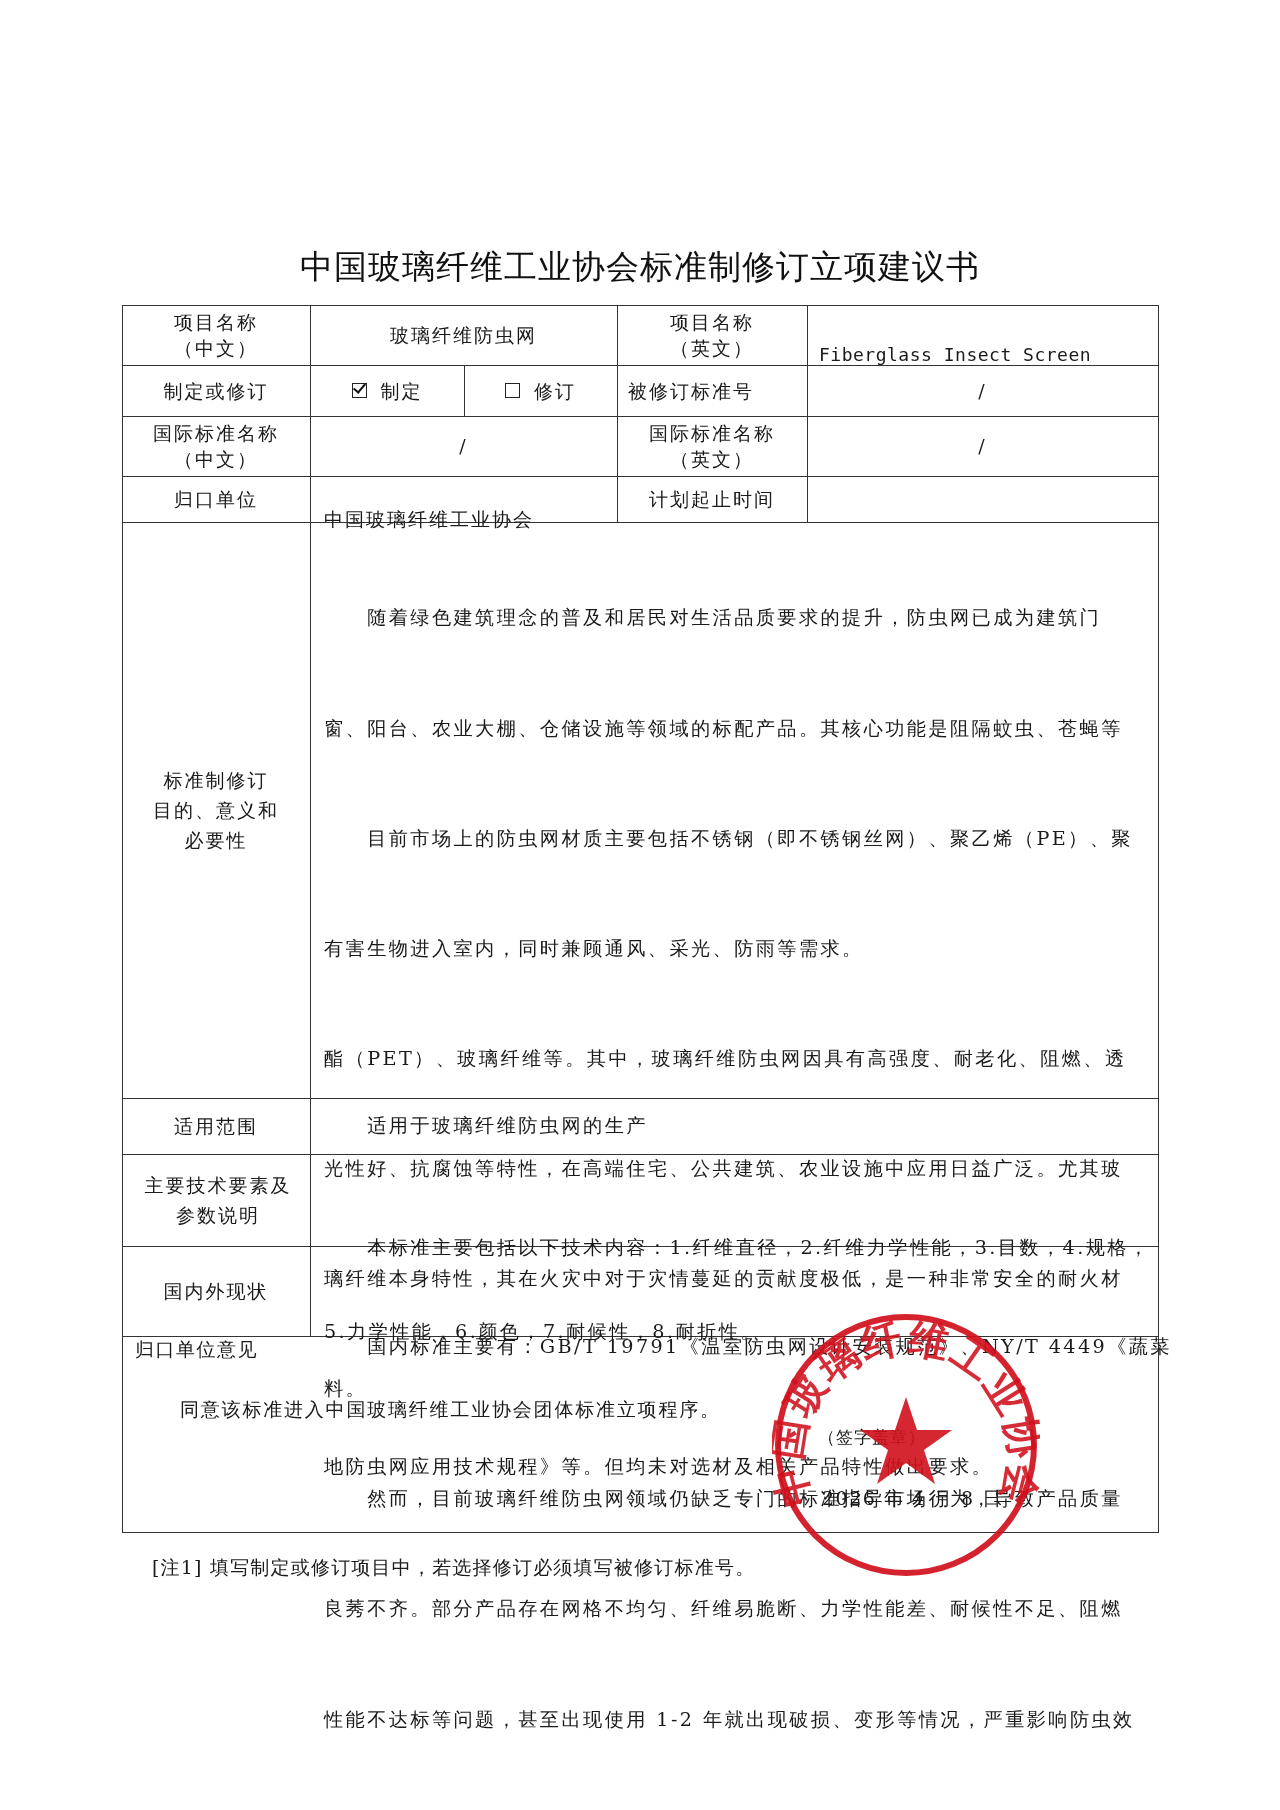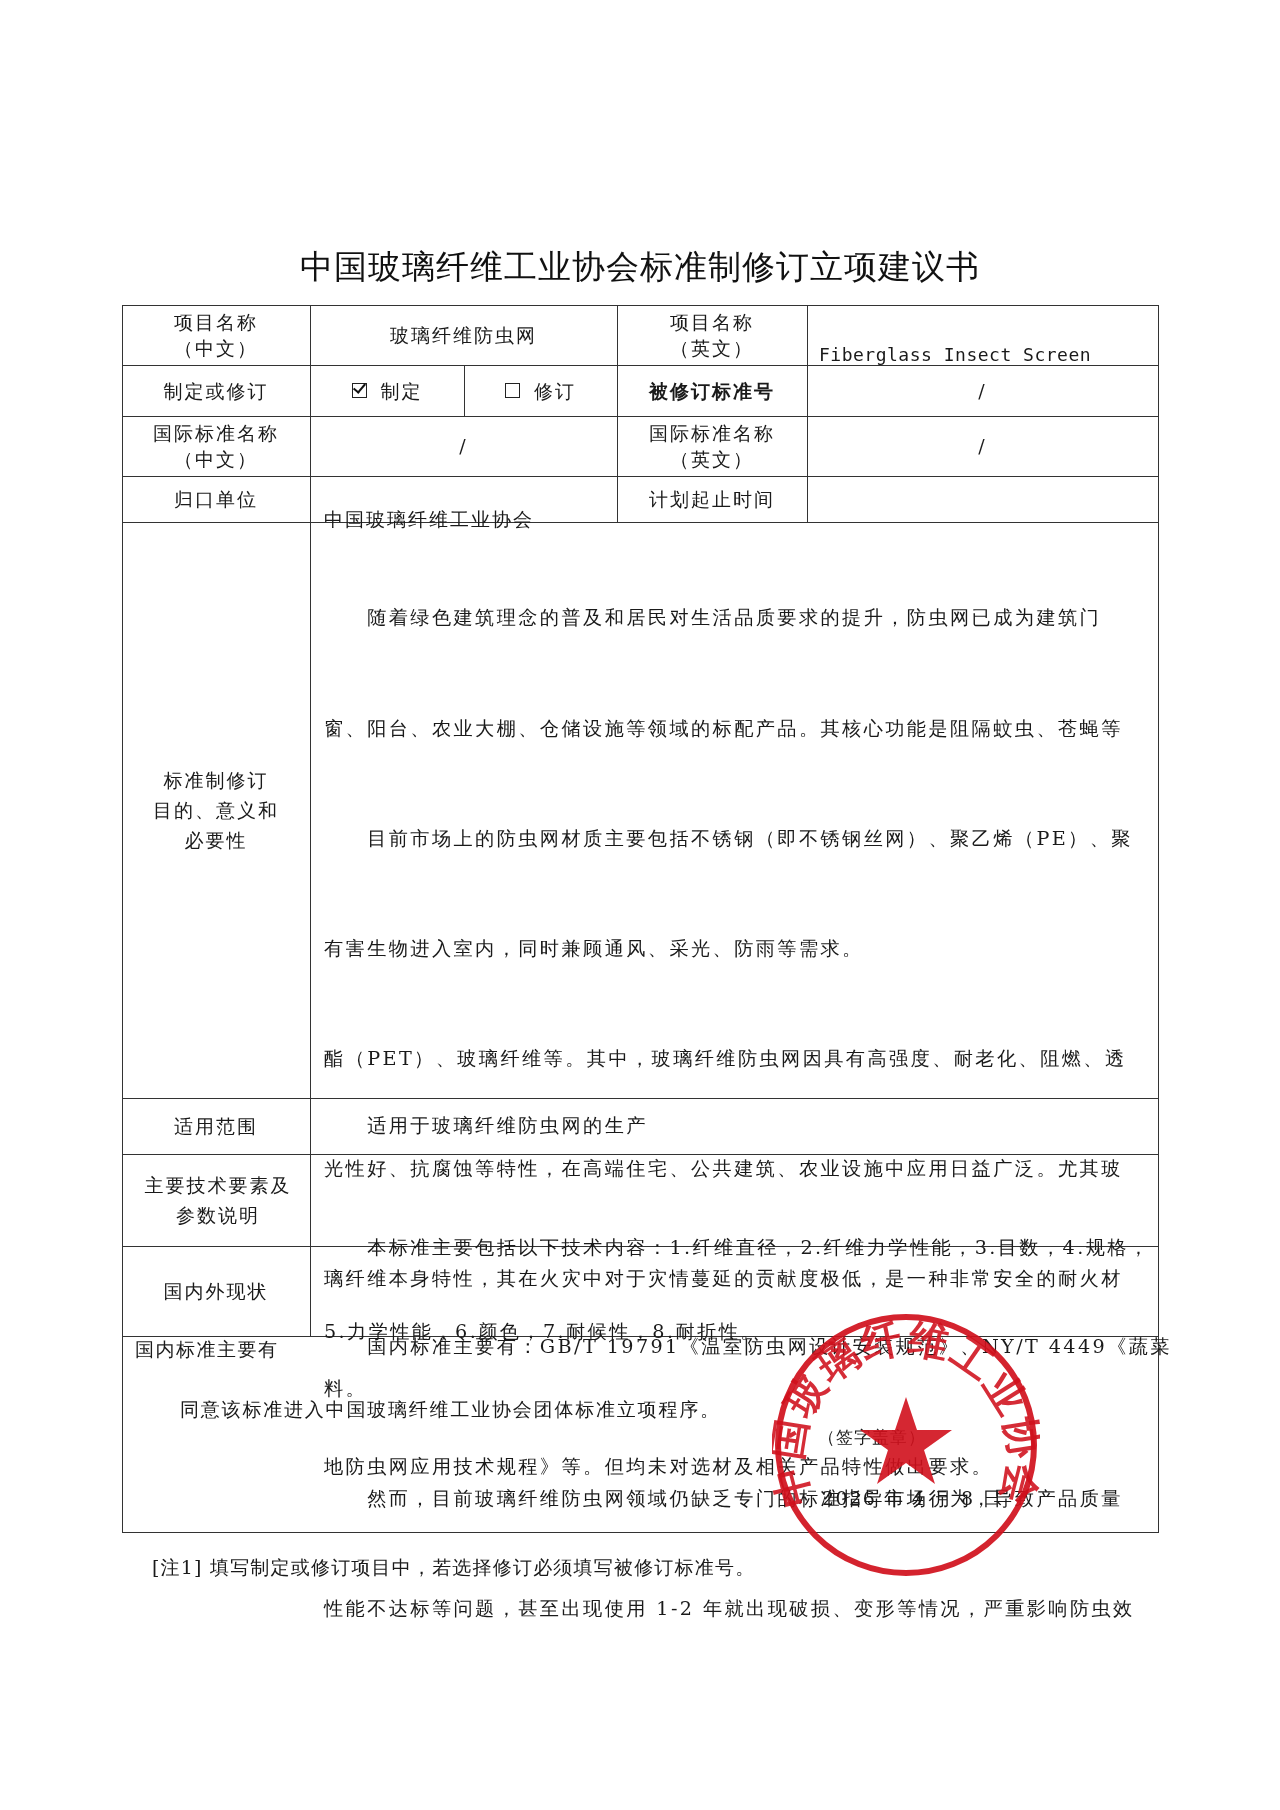--- a/index.html
+++ b/index.html
@@ -61,21 +61,21 @@
 
 <div class="cell" style="left:122px;top:365px;width:188px;height:51px;">制定或修订</div>
 <div class="cell" style="left:310px;top:365px;width:154px;height:51px;">
   <span class="check on"></span>
   <span>制定</span>
 </div>
 <div class="cell" style="left:464px;top:365px;width:153px;height:51px;">
   <span class="check"></span>
   <span>修订</span>
 </div>
-<div class="cell" style="left:617px;top:365px;width:190px;height:51px;font-weight:bold;">被修订标准号</div>
+<div class="cell" style="left:596px;top:365px;width:190px;height:51px;">被修订标准号</div>
 <div class="cell" style="left:807px;top:365px;width:351px;height:51px;">/</div>
 
 <div class="cell" style="left:122px;top:416px;width:188px;height:60px;flex-direction:column;">
   <span>国际标准名称</span>
   <span>（中文）</span>
 </div>
 <div class="cell" style="left:310px;top:416px;width:307px;height:60px;">/</div>
 <div class="cell" style="left:617px;top:416px;width:190px;height:60px;flex-direction:column;">
   <span>国际标准名称</span>
   <span>（英文）</span>
@@ -95,20 +95,21 @@
 <div class="para" style="left:324px;top:527px;">
   <div>　　随着绿色建筑理念的普及和居民对生活品质要求的提升，防虫网已成为建筑门</div>
   <div>窗、阳台、农业大棚、仓储设施等领域的标配产品。其核心功能是阻隔蚊虫、苍蝇等</div>
   <div>　　目前市场上的防虫网材质主要包括不锈钢（即不锈钢丝网）、聚乙烯（PE）、聚</div>
   <div>有害生物进入室内，同时兼顾通风、采光、防雨等需求。</div>
   <div>酯（PET）、玻璃纤维等。其中，玻璃纤维防虫网因具有高强度、耐老化、阻燃、透</div>
   <div>光性好、抗腐蚀等特性，在高端住宅、公共建筑、农业设施中应用日益广泛。尤其玻</div>
   <div>璃纤维本身特性，其在火灾中对于灾情蔓延的贡献度极低，是一种非常安全的耐火材</div>
   <div>料。</div>
   <div>　　然而，目前玻璃纤维防虫网领域仍缺乏专门的标准指导市场行为，导致产品质量</div>
+  <div>良莠不齐。部分产品存在网格不均匀、纤维易脆断、力学性能差、耐候性不足、阻燃</div>
   <div>性能不达标等问题，甚至出现使用 1-2 年就出现破损、变形等情况，严重影响防虫效</div>
   
   
   
   
   
 </div>
 
 <div class="cell" style="left:122px;top:1098px;width:188px;height:56px;">适用范围</div>
 <div class="para" style="left:324px;top:1108px;">　　适用于玻璃纤维防虫网的生产</div>
@@ -121,21 +122,21 @@
   <div>　　本标准主要包括以下技术内容：1.纤维直径，2.纤维力学性能，3.目数，4.规格，</div>
   <div>5.力学性能，6.颜色，7.耐候性，8.耐折性。</div>
 </div>
 
 <div class="cell" style="left:122px;top:1246px;width:188px;height:90px;">国内外现状</div>
 <div class="para" style="left:324px;top:1247px;line-height:40px;">
   <div>　　国内标准主要有：GB/T 19791《温室防虫网设计安装规范》、NY/T 4449《蔬菜</div>
   <div>地防虫网应用技术规程》等。但均未对选材及相关产品特性做出要求。</div>
 </div>
 
-<div class="abs" style="left:135px;top:1337px;font-size:19px;letter-spacing:1.5px;">国内标准主要有</div>
+<div class="abs" style="left:135px;top:1337px;font-size:19px;letter-spacing:1.5px;">归口单位意见</div>
 <div class="abs" style="left:180px;top:1397px;font-size:19px;letter-spacing:1.8px;text-align:right;">同意该标准进入中国玻璃纤维工业协会团体标准立项程序。</div>
 <div class="abs small" style="left:818px;top:1426px;">（签字盖章）</div>
 <div class="abs" style="left:822px;top:1486px;font-size:19px;letter-spacing:1.5px;">2026 年 4 月 8 日</div>
 
 <svg class="stamp" viewBox="0 0 268 272">
   <defs>
     <path id="sealArc" d="M 42 196 A 104 104 0 1 1 226 196"></path>
   </defs>
   <circle cx="134" cy="136" r="128" fill="none" stroke="#d0101c" stroke-width="6" opacity="0.92"></circle>
   <text font-family="DejaVu Sans, sans-serif" font-size="40" font-weight="bold" fill="#d0101c" opacity="0.88" letter-spacing="2">

